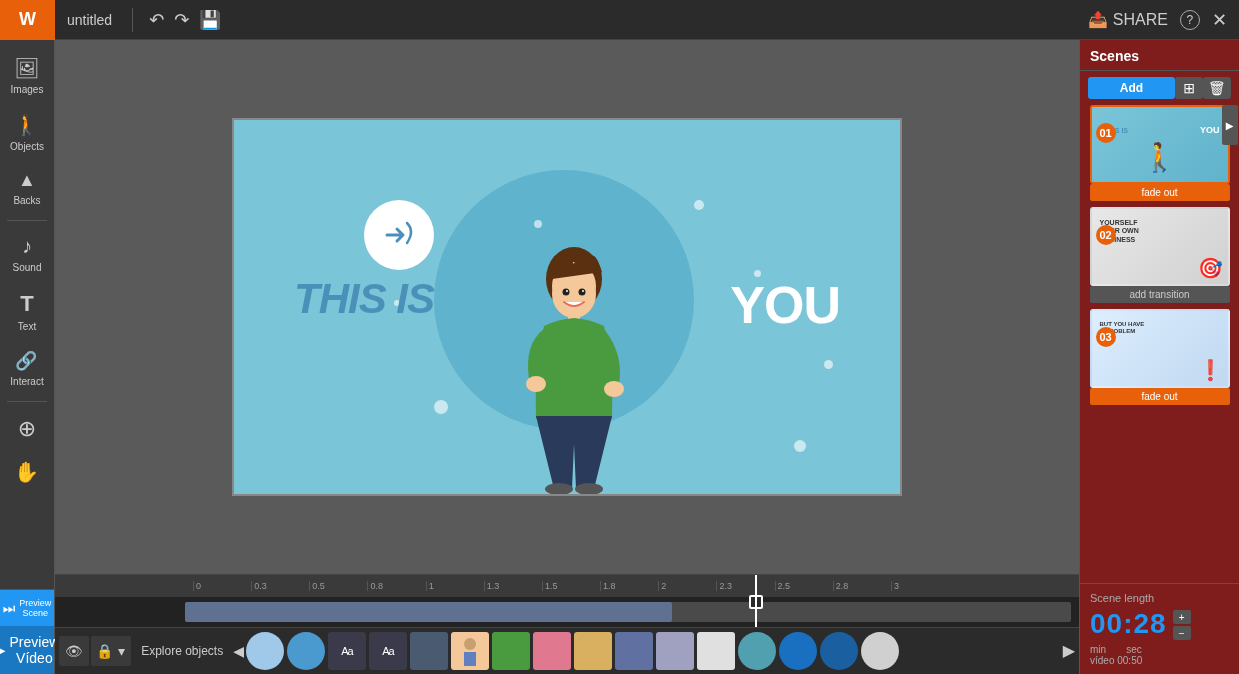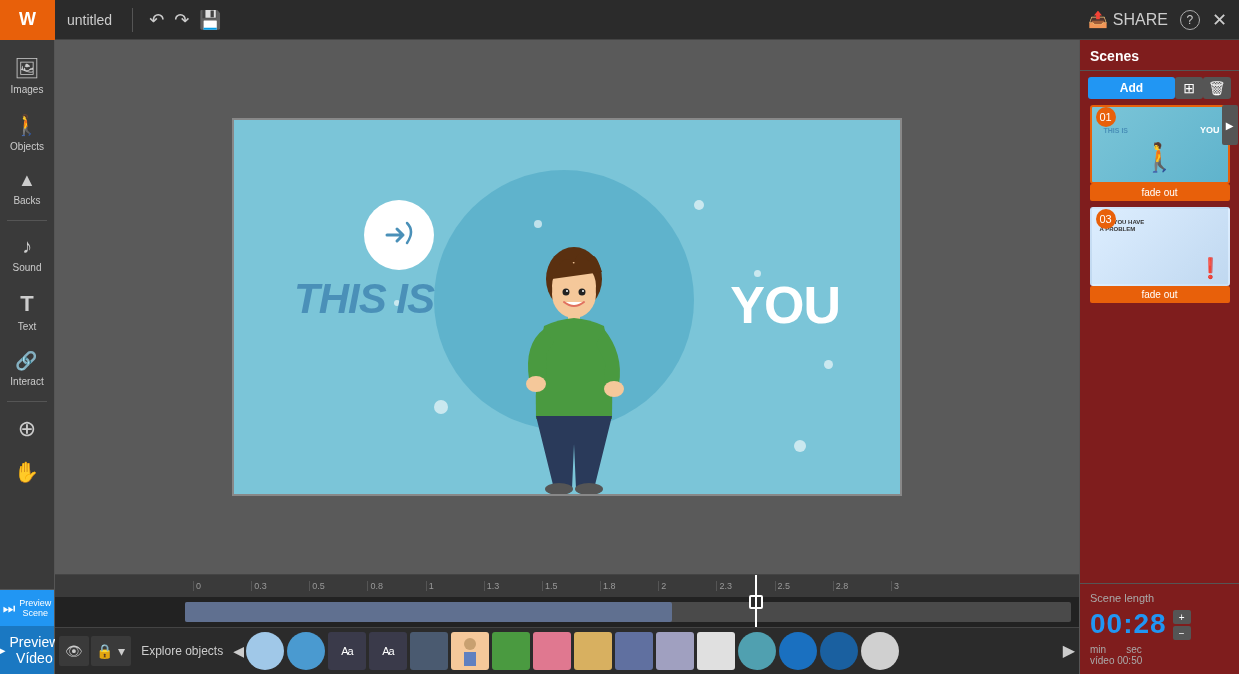--- a/index.html
+++ b/index.html
@@ -159,22 +159,22 @@
     }
     .scene-thumbnail {
       position: relative; width: 140px; margin: 0 auto 0; cursor: pointer;
     }
     .scene-thumb-img {
       width: 140px; height: 79px; border-radius: 3px; overflow: hidden;
       position: relative; border: 2px solid transparent;
     }
     .scene-thumb-img.active { border-color: #e8600a; }
     .scene-number {
-      position: absolute; top: 0; left: 4px; background: #e8600a; color: #fff;
-      font-size: 11px; font-weight: normal; width: 20px; height: 20px; border-radius: 50%;
+      position: absolute; top: 16px; left: 4px; background: #e8600a; color: #fff;
+      font-size: 11px; font-weight: bold; width: 20px; height: 20px; border-radius: 50%;
       display: flex; align-items: center; justify-content: center; z-index: 5;
     }
     .scene-transition {
       background: #e8600a; color: #fff; font-size: 10px; text-align: center;
       padding: 3px; border-radius: 2px; margin: 0 auto 4px; width: 140px; cursor: pointer;
     }
     .scene-add-transition {
       background: #555; color: #ccc; font-size: 10px; text-align: center;
       padding: 3px; border-radius: 2px; margin: 0 auto 4px; width: 140px; cursor: pointer;
     }
@@ -441,20 +441,30 @@
           <div class="scene-number">01</div>
           <div style="position:absolute;top:20px;left:12px;color:#4a90b8;font-size:7px;font-weight:bold;">THIS IS</div>
           <div style="position:absolute;top:18px;right:8px;color:#fff;font-size:9px;font-weight:bold;">YOU</div>
           <div style="position:absolute;bottom:8px;left:50%;transform:translateX(-50%);font-size:28px;">🚶</div>
         </div>
         <button class="scene-expand-btn" style="position:absolute;right:-8px;top:20px;">▶</button>
       </div>
       <div class="scene-transition">fade out</div>
     </div>
 
+    <div style="margin-bottom:2px;">
+      <div class="scene-thumbnail" style="position:relative;">
+        <div class="scene-thumb-img thumb-bg-2" style="position:relative;">
+          <div class="scene-number" style="background:#e8600a;">02</div>
+          <div style="position:absolute;top:10px;left:8px;font-size:7px;font-weight:bold;color:#333;line-height:1.2;">YOURSELF<br>YOUR OWN<br>BUSINESS</div>
+          <div style="position:absolute;bottom:4px;right:4px;font-size:20px;">🎯</div>
+        </div>
+      </div>
+      <div class="scene-add-transition">add transition</div>
+    </div>
 
     <div style="margin-bottom:2px;">
       <div class="scene-thumbnail" style="position:relative;">
         <div class="scene-thumb-img thumb-bg-3" style="position:relative;">
           <div class="scene-number" style="background:#e8600a;">03</div>
           <div style="position:absolute;top:10px;left:8px;font-size:6px;font-weight:bold;color:#333;line-height:1.2;">BUT YOU HAVE<br>A PROBLEM</div>
           <div style="position:absolute;bottom:4px;right:4px;font-size:20px;">❗</div>
         </div>
       </div>
       <div class="scene-transition">fade out</div>

